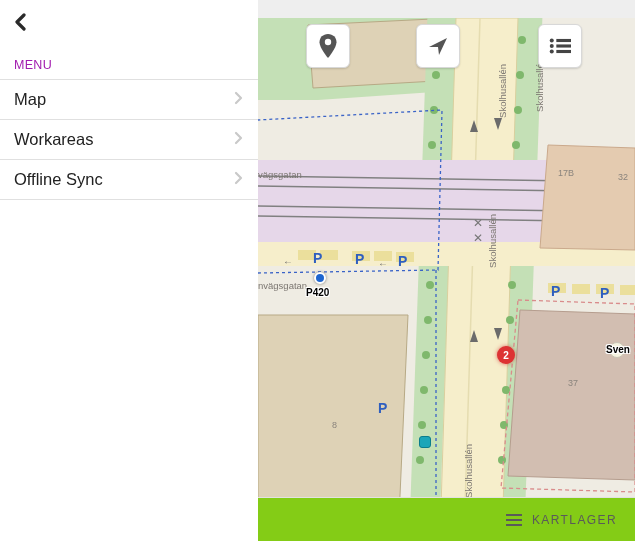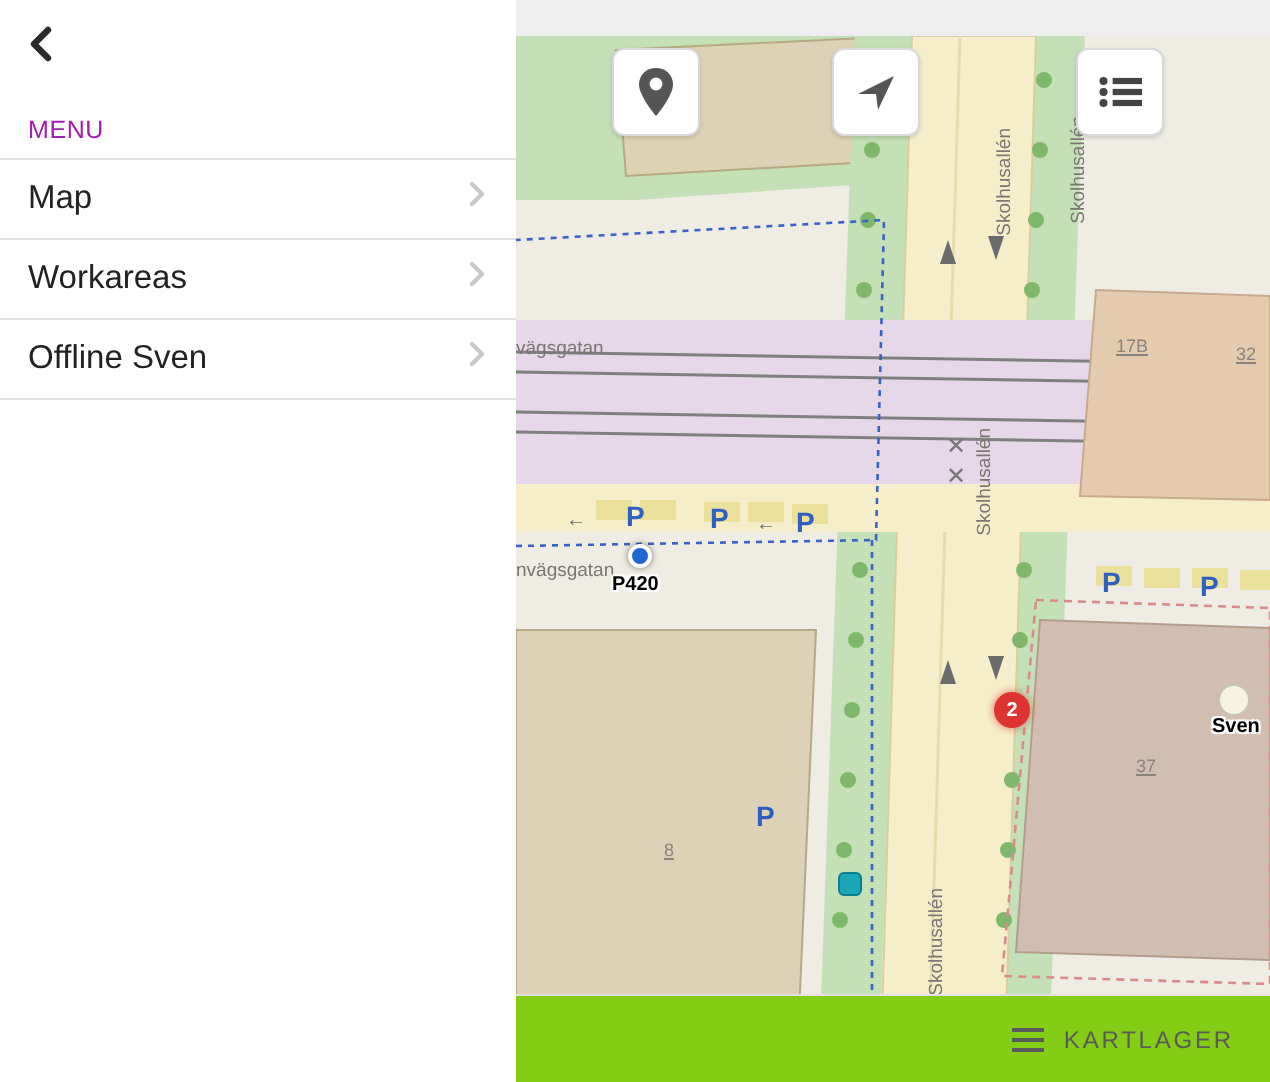--- a/index.html
+++ b/index.html
@@ -119,21 +119,21 @@
     position:absolute; width:18px; height:18px; border-radius:50%;
     background:#d33; display:flex; align-items:center; justify-content:center;
     color:#fff; font-size:10px; font-weight:bold;
     box-shadow:0 0 4px rgba(211,51,51,.7);
   }
   .p-marker {
     position:absolute; font-family: Arial, sans-serif; font-weight:bold;
     color:#2f5fbf; font-size:14px;
   }
   .house-num {
-    position:absolute; font-size:9px; color:#8a847d;text-decoration:underline;
+    position:absolute; font-size:9px; color:#8a847d;
   }
   .arrow { position:absolute; font-size:10px; color:#6b6b6b; }
   .bus-stop {
     position:absolute; width:12px; height:12px; border-radius:3px;
     background:#1ba6b8; border:1px solid #0b7d8c;
   }
   .rail-x { position:absolute; font-size:12px; color:#777; }
 </style>
 </head>
 <body>
@@ -158,21 +158,21 @@
   </div>
   <div class="menu-item">
     <span>Workareas</span>
     <span class="menu-chevron">
       <svg width="10" height="14" viewBox="0 0 10 14">
           <polyline points="2,2 7,7 2,12" fill="none" stroke="#c9c9c9" stroke-width="2.2" stroke-linecap="round" stroke-linejoin="round"></polyline>
         </svg>
     </span>
   </div>
   <div class="menu-item">
-    <span>Offline Sven</span>
+    <span>Offline Sync</span>
     <span class="menu-chevron">
       <svg width="10" height="14" viewBox="0 0 10 14">
           <polyline points="2,2 7,7 2,12" fill="none" stroke="#c9c9c9" stroke-width="2.2" stroke-linecap="round" stroke-linejoin="round"></polyline>
         </svg>
     </span>
   </div>
 </div>
 
 <div class="map-area">
 
@@ -285,21 +285,21 @@
   <span class="bus-stop" style="left:161px; top:436px;"></span>
 
   <span class="marker-dot" style="left:56px; top:272px;"></span>
   <span class="marker-text" style="left:48px; top:287px;">P420</span>
 
   <span class="marker-red" style="left:239px; top:346px;">
     <span>2</span>
   </span>
 
   <span class="marker-circle-white" style="left:351px; top:342px;"></span>
-  <span class="marker-text" style="left:348px; top:358px;">Sven</span>
+  <span class="marker-text" style="left:348px; top:344px;">Sven</span>
 
   <div class="map-header"></div>
 
   <div class="floating-btn btn-pin">
     <svg width="20" height="24" viewBox="0 0 20 24">
       <path d="M10 0C5 0 1.5 3.6 1.5 8.2 1.5 14 10 24 10 24s8.5-10 8.5-15.8C18.5 3.6 15 0 10 0z" fill="#555"></path>
       <circle cx="10" cy="8" r="3.2" fill="#fff"></circle>
     </svg>
   </div>
   <div class="floating-btn btn-locate">

